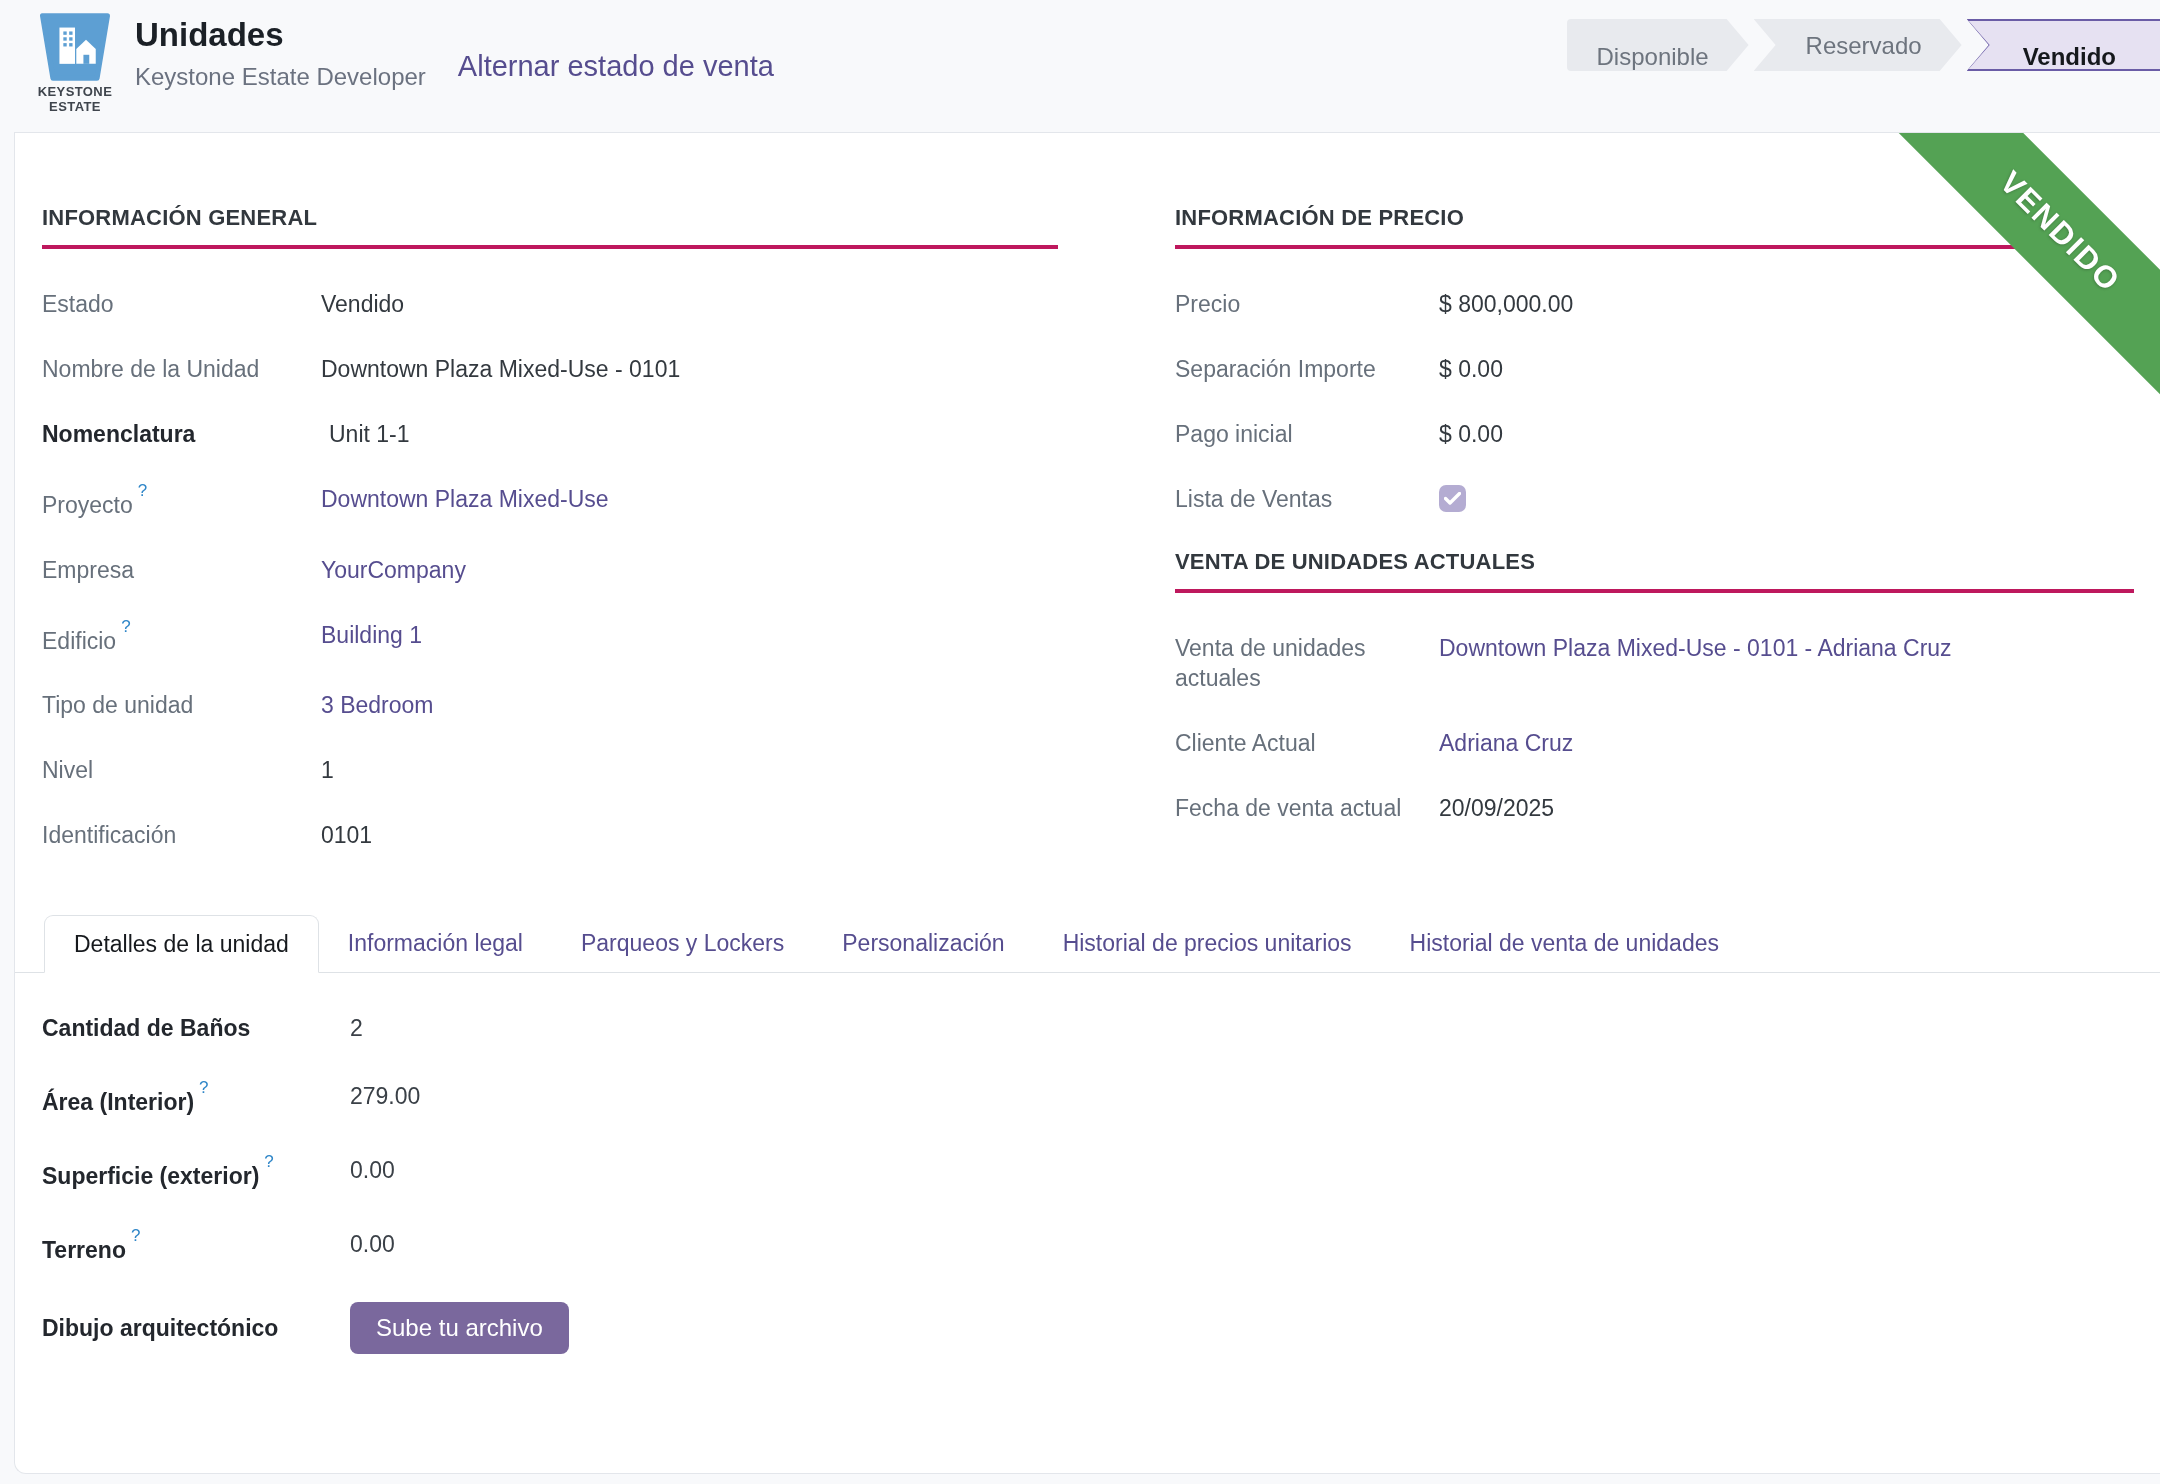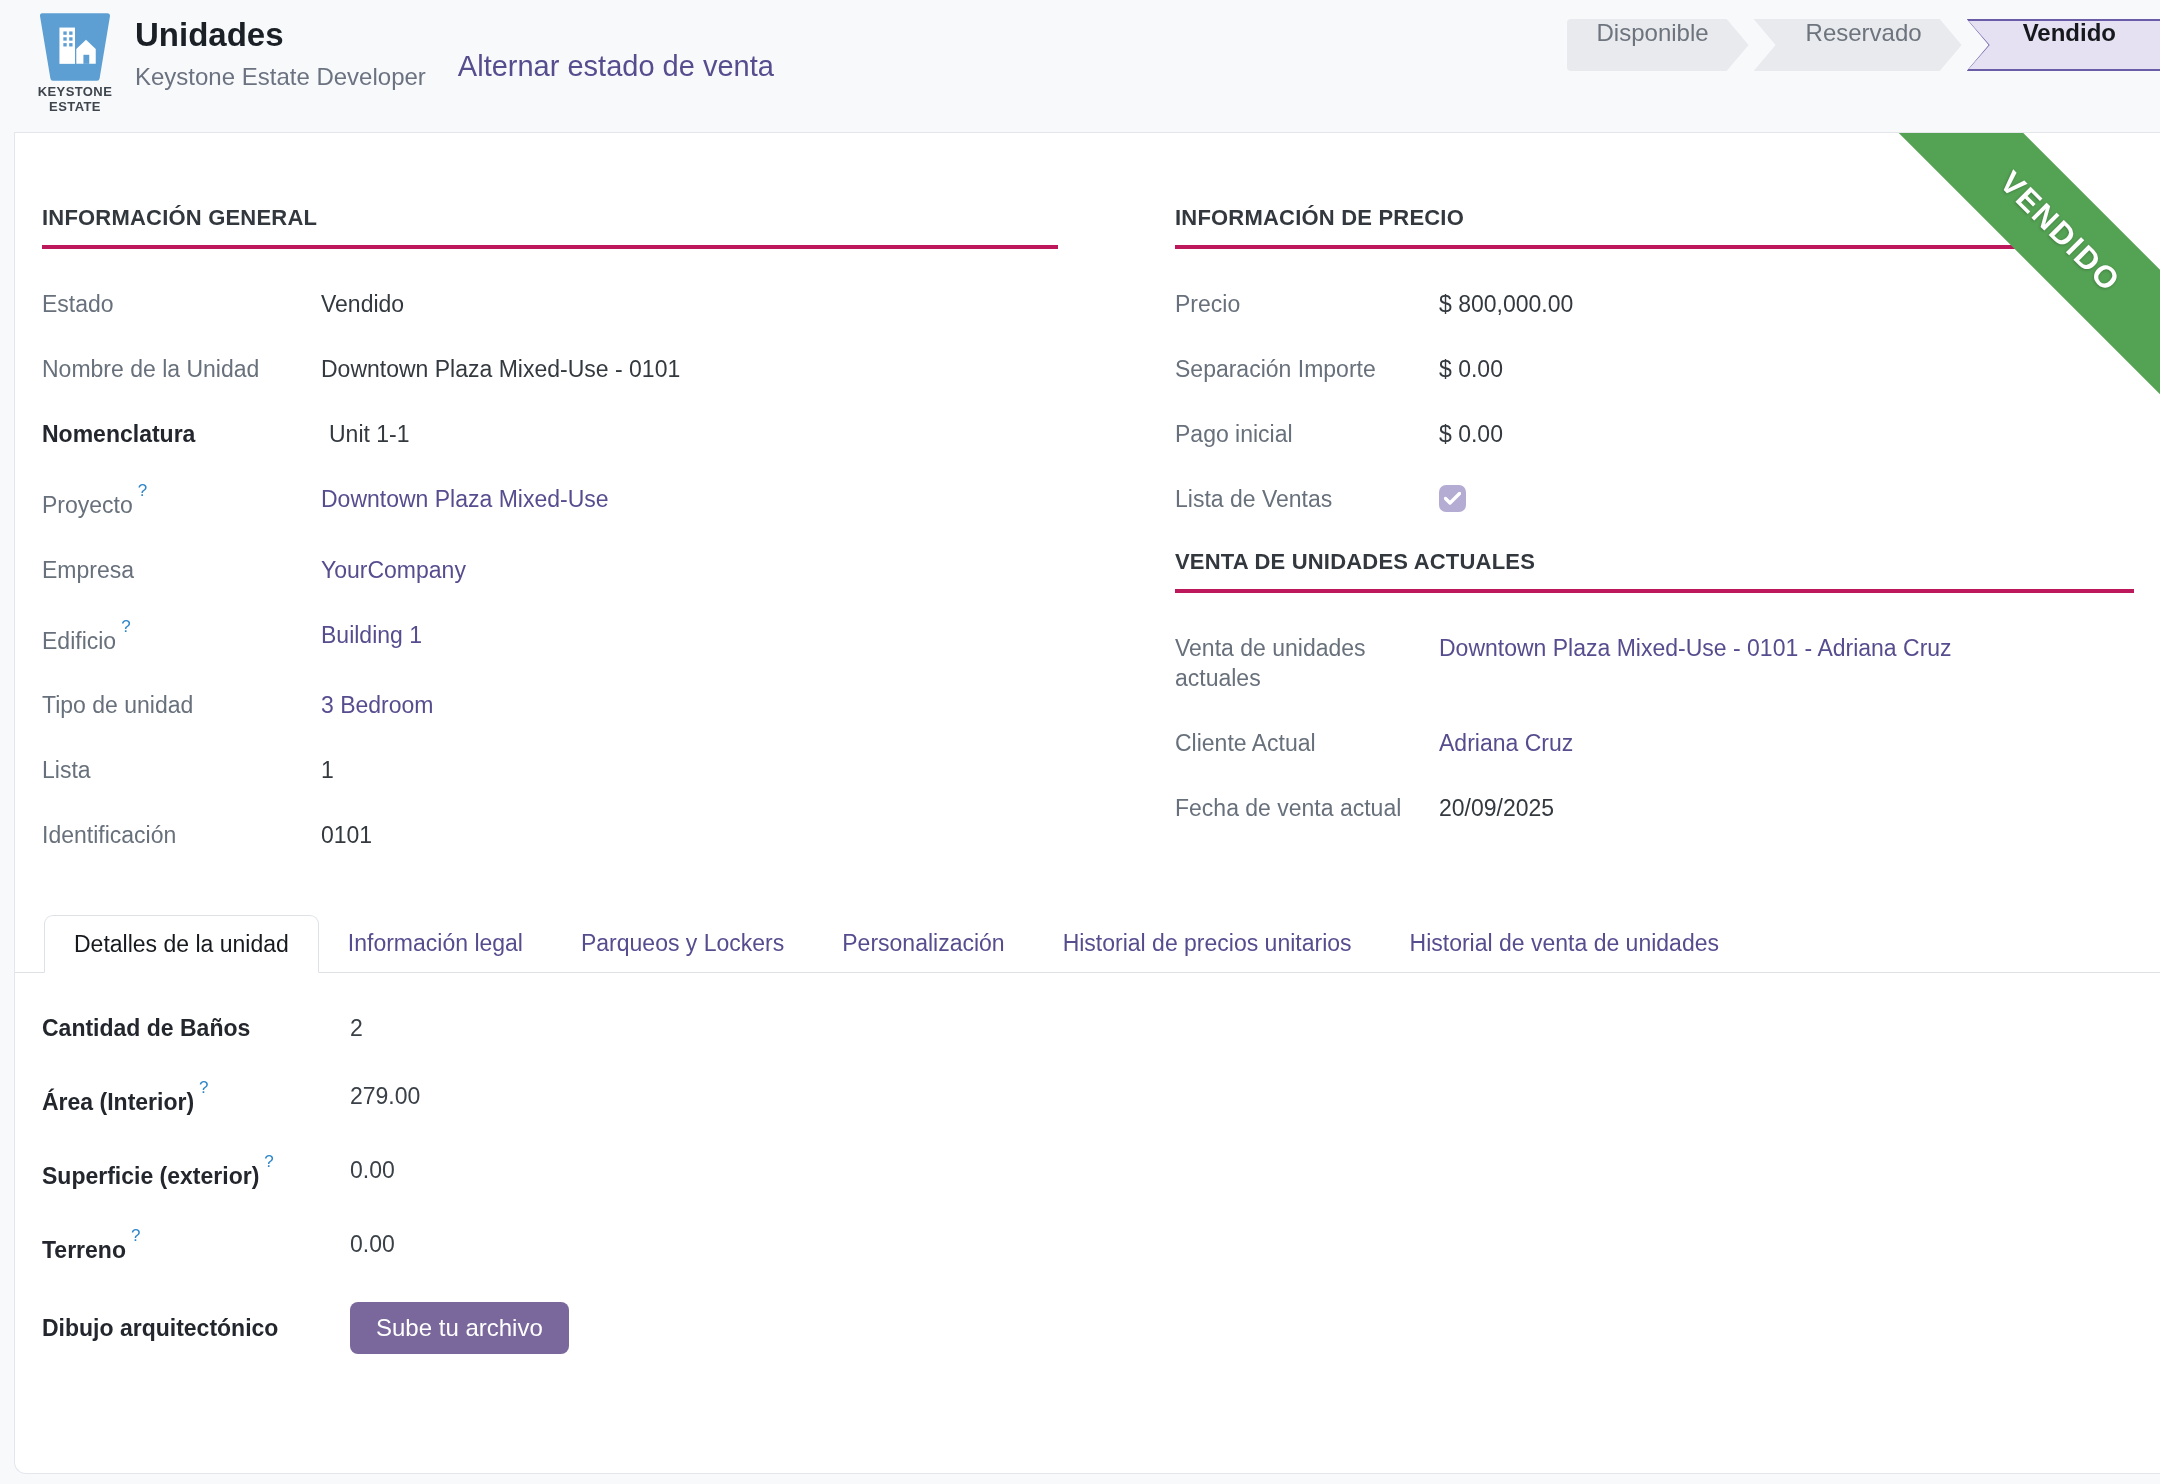--- a/index.html
+++ b/index.html
@@ -13,21 +13,21 @@
   .topbar { display:flex; align-items:flex-start; height:132px; padding-left:27px; }
   .logo-block { width:96px; margin-top:12px; text-align:center; flex:none; }
   .logo-svg { width:84px; height:70px; display:block; margin:0 auto; }
   .logo-text { font-size:13px; line-height:1.18; font-weight:700; color:#3f454d; letter-spacing:.4px; margin-top:2px; }
   .title-block { margin-left:12px; margin-top:16px; }
   .page-title { font-size:33px; font-weight:600; color:#1b2026; }
   .page-subtitle { font-size:24px; color:#6b7280; margin-top:9px; }
   .toggle-link { margin-left:32px; margin-top:50px; font-size:29px; color:#564d8f; cursor:pointer; text-decoration:none; }
   
   .statusbar { margin-left:auto; margin-top:19px; display:flex; gap:5px; height:52px; font-size:24px; flex:none; }
-  .sb-seg { position:relative; display:flex; align-items:flex-start; color:#6d747e; font-weight:500; cursor:pointer; background:#e8eaee; }
+  .sb-seg { position:relative; display:flex; align-items:flex-end; color:#6d747e; font-weight:500; cursor:pointer; background:#e8eaee; }
   .sb-first { padding:0 40px 0 30px; clip-path:polygon(0% 0%, calc(100% - 22px) 0%, 100% 50%, calc(100% - 22px) 100%, 0% 100%); border-radius:4px 0 0 4px; }
   .sb-mid   { padding:0 40px 11px 52px; clip-path:polygon(0% 0%, calc(100% - 22px) 0%, 100% 50%, calc(100% - 22px) 100%, 0% 100%, 22px 50%); }
   .sb-last  { padding:0 44px 0 56px; background:#6a5ca6; clip-path:polygon(0% 0%, 100% 0%, 100% 100%, 0% 100%, 22px 50%); }
   .sb-last-inner { position:absolute; top:2px; bottom:2px; left:2px; right:0;
     background:#e6e1f2; clip-path:polygon(0% 0%, 100% 0%, 100% 100%, 0% 100%, 21px 50%); }
   .sb-last-label { position:relative; z-index:2; color:#15181c; font-weight:600; }
   
   .card { position:relative; margin-left:14px; height:1342px; background:#fff;
     border:1px solid #e3e6eb; border-right:none; border-radius:0 0 0 12px; overflow:hidden; }
   .ribbon { position:absolute; top:55px; right:-150px; width:500px; height:88px; background:#54a254;
@@ -139,21 +139,21 @@
       </div>
       <div class="frow">
         <span class="lbl"><span>Edificio</span><sup class="help">?</sup></span>
         <a class="val val-link">Building 1</a>
       </div>
       <div class="frow">
         <span class="lbl">Tipo de unidad</span>
         <a class="val val-link">3 Bedroom</a>
       </div>
       <div class="frow">
-        <span class="lbl">Lista</span>
+        <span class="lbl">Nivel</span>
         <span class="val">1</span>
       </div>
       <div class="frow">
         <span class="lbl">Identificación</span>
         <span class="val">0101</span>
       </div>
     </div>
 
     <div class="col-right">
       <div class="sec-title">INFORMACIÓN DE PRECIO</div>

